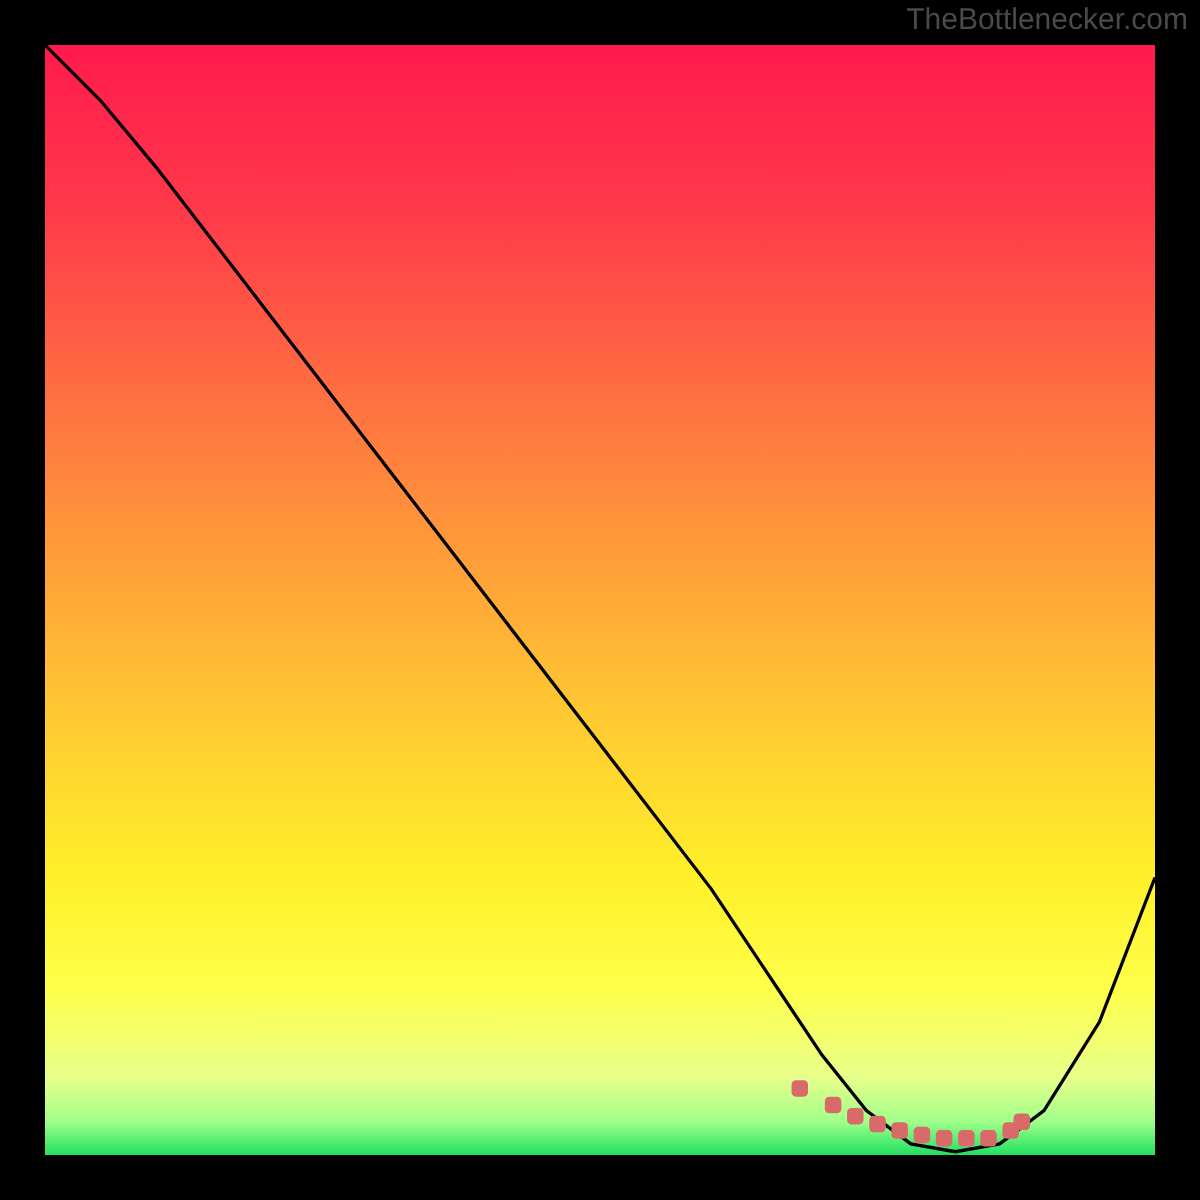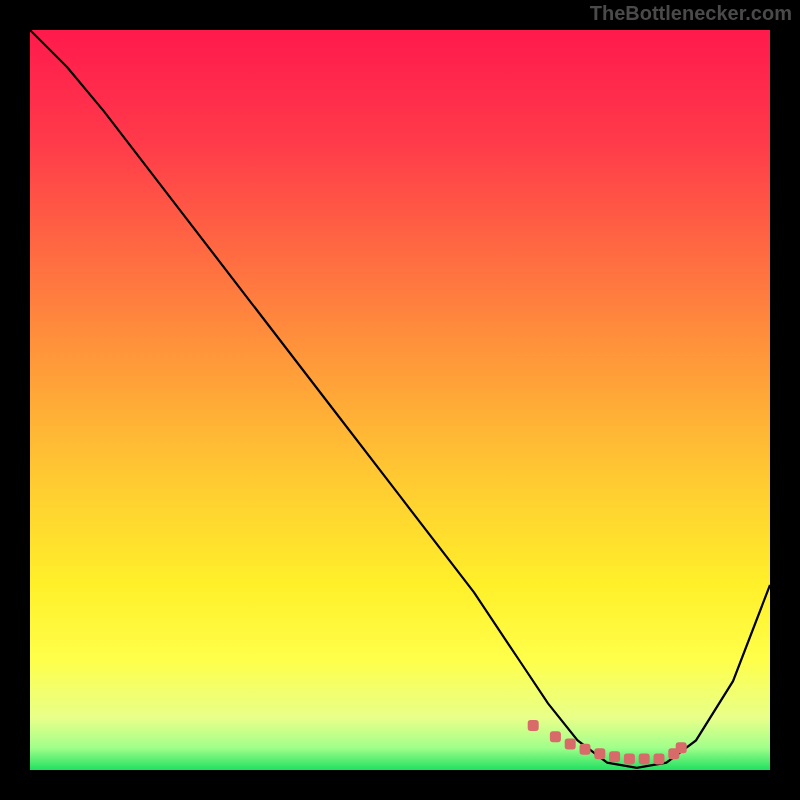--- a/index.html
+++ b/index.html
@@ -10,21 +10,21 @@
     height: 800px;
     position: relative;
     font-family: Arial, sans-serif;
   }
   .watermark {
     position: absolute;
     top: 2px;
     right: 8px;
     color: #4a4a4a;
     font-size: 20px;
-    font-weight: bold;
+    font-weight: normal;
     z-index: 10;
   }
   .plot-area {
     position: absolute;
     left: 30px;
     top: 30px;
     width: 740px;
     height: 740px;
   }
   .plot-area svg {

